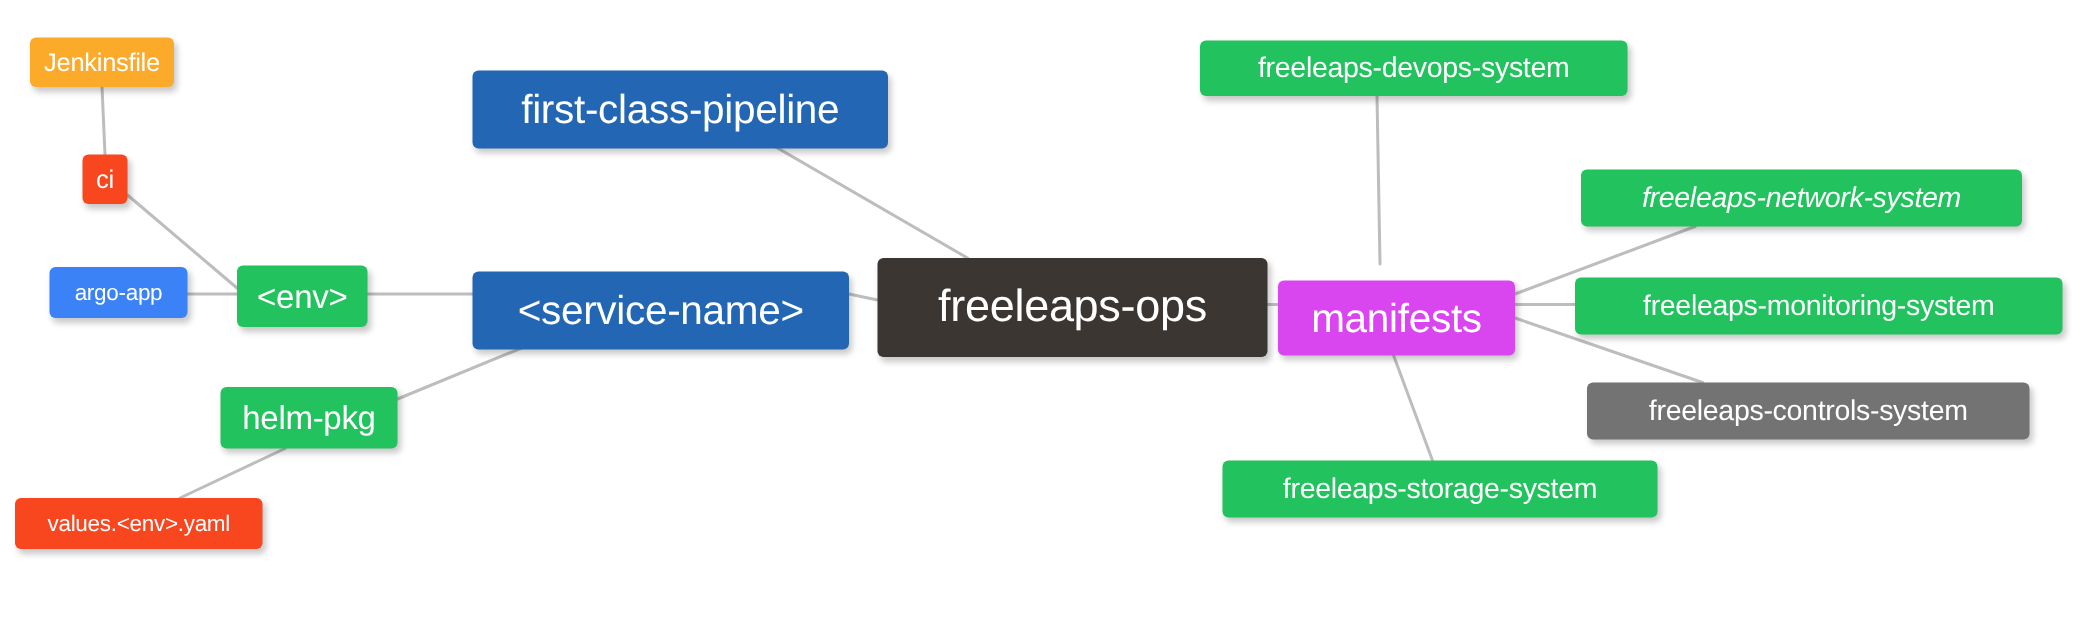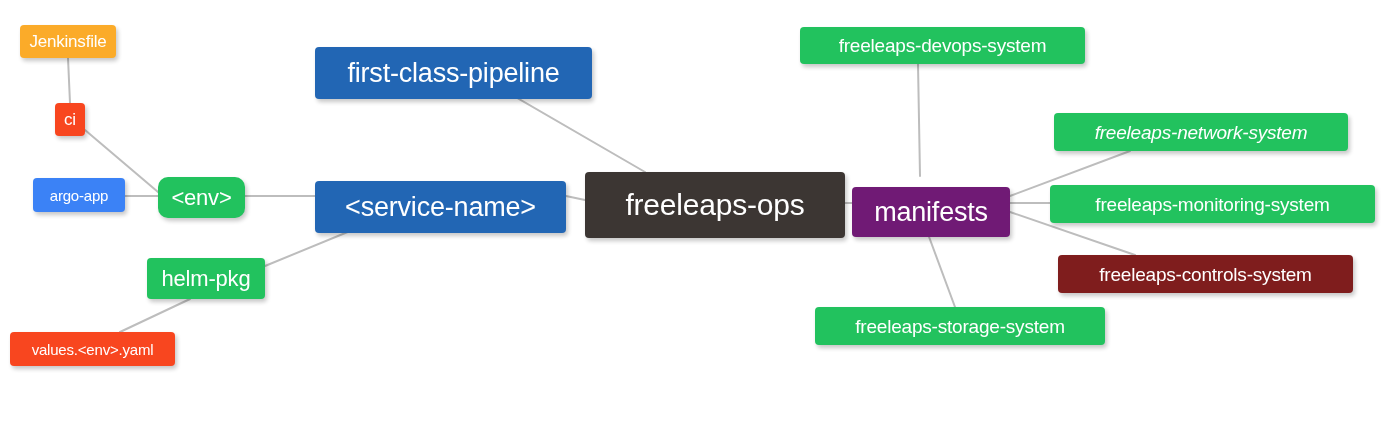--- a/index.html
+++ b/index.html
@@ -78,39 +78,39 @@
   <div id="node-layer">
       <div class="node sz-root" style="left: 585px; top: 172px; width: 260px; height: 66px; background: rgb(60, 54, 51);">
         <span class="node-label">freeleaps-ops</span>
       </div>
       <div class="node sz-major" style="left: 315px; top: 36px; width: 277px; height: 52px; background: rgb(34, 102, 180);">
         <span class="node-label">first-class-pipeline</span>
       </div>
       <div class="node sz-major" style="left: 315px; top: 170px; width: 251px; height: 52px; background: rgb(34, 102, 180);">
         <span class="node-label">&lt;service-name&gt;</span>
       </div>
-      <div class="node sz-major" style="left: 852px; top: 176px; width: 158px; height: 50px; background: #701a75;">
+      <div class="node sz-major" style="left: 852px; top: 176px; width: 158px; height: 50px; background: #d946ef;">
         <span class="node-label">manifests</span>
       </div>
-      <div class="node sz-mid" style="left: 158px; top: 177px; width: 87px; height: 41px; background: rgb(34, 194, 94); border-radius: 10px;">
+      <div class="node sz-mid" style="left: 158px; top: 177px; width: 87px; height: 41px; background: rgb(34, 194, 94);">
         <span class="node-label">&lt;env&gt;</span>
       </div>
       <div class="node sz-mid" style="left: 147px; top: 258px; width: 118px; height: 41px; background: rgb(34, 194, 94);">
         <span class="node-label">helm-pkg</span>
       </div>
       <div class="node sz-leaf" style="left: 800px; top: 27px; width: 285px; height: 37px; background: rgb(34, 194, 94);">
         <span class="node-label">freeleaps-devops-system</span>
       </div>
       <div class="node sz-leaf" style="left: 1054px; top: 113px; width: 294px; height: 38px; background: rgb(34, 194, 94); font-style: italic;">
         <span class="node-label">freeleaps-network-system</span>
       </div>
       <div class="node sz-leaf" style="left: 1050px; top: 185px; width: 325px; height: 38px; background: rgb(34, 194, 94);">
         <span class="node-label">freeleaps-monitoring-system</span>
       </div>
-      <div class="node sz-leaf" style="left: 1058px; top: 255px; width: 295px; height: 38px; background: #7f1d1d;">
+      <div class="node sz-leaf" style="left: 1058px; top: 255px; width: 295px; height: 38px; background: #737373;">
         <span class="node-label">freeleaps-controls-system</span>
       </div>
       <div class="node sz-leaf" style="left: 815px; top: 307px; width: 290px; height: 38px; background: rgb(34, 194, 94);">
         <span class="node-label">freeleaps-storage-system</span>
       </div>
       <div class="node sz-tiny" style="left: 20px; top: 25px; width: 96px; height: 33px; background: rgb(251, 171, 41);">
         <span class="node-label">Jenkinsfile</span>
       </div>
       <div class="node sz-tiny" style="left: 55px; top: 103px; width: 30px; height: 33px; background: rgb(248, 70, 31);">
         <span class="node-label">ci</span>

